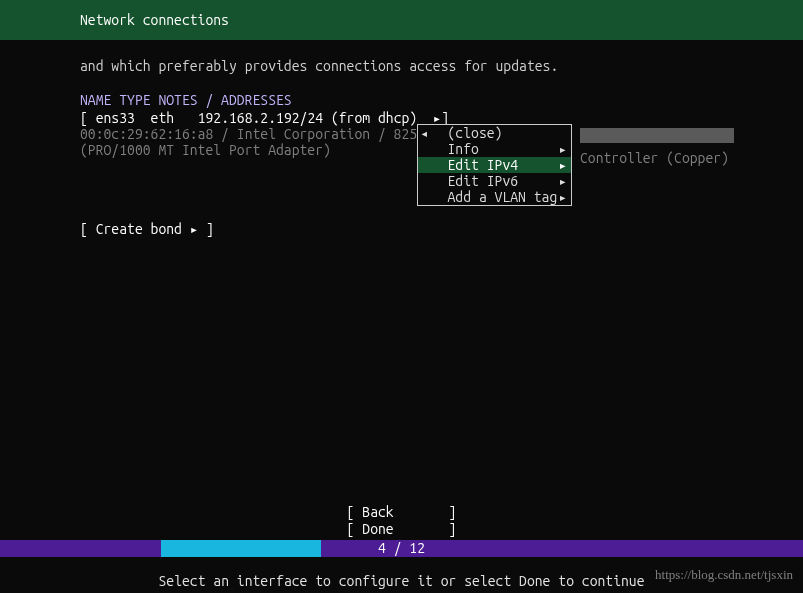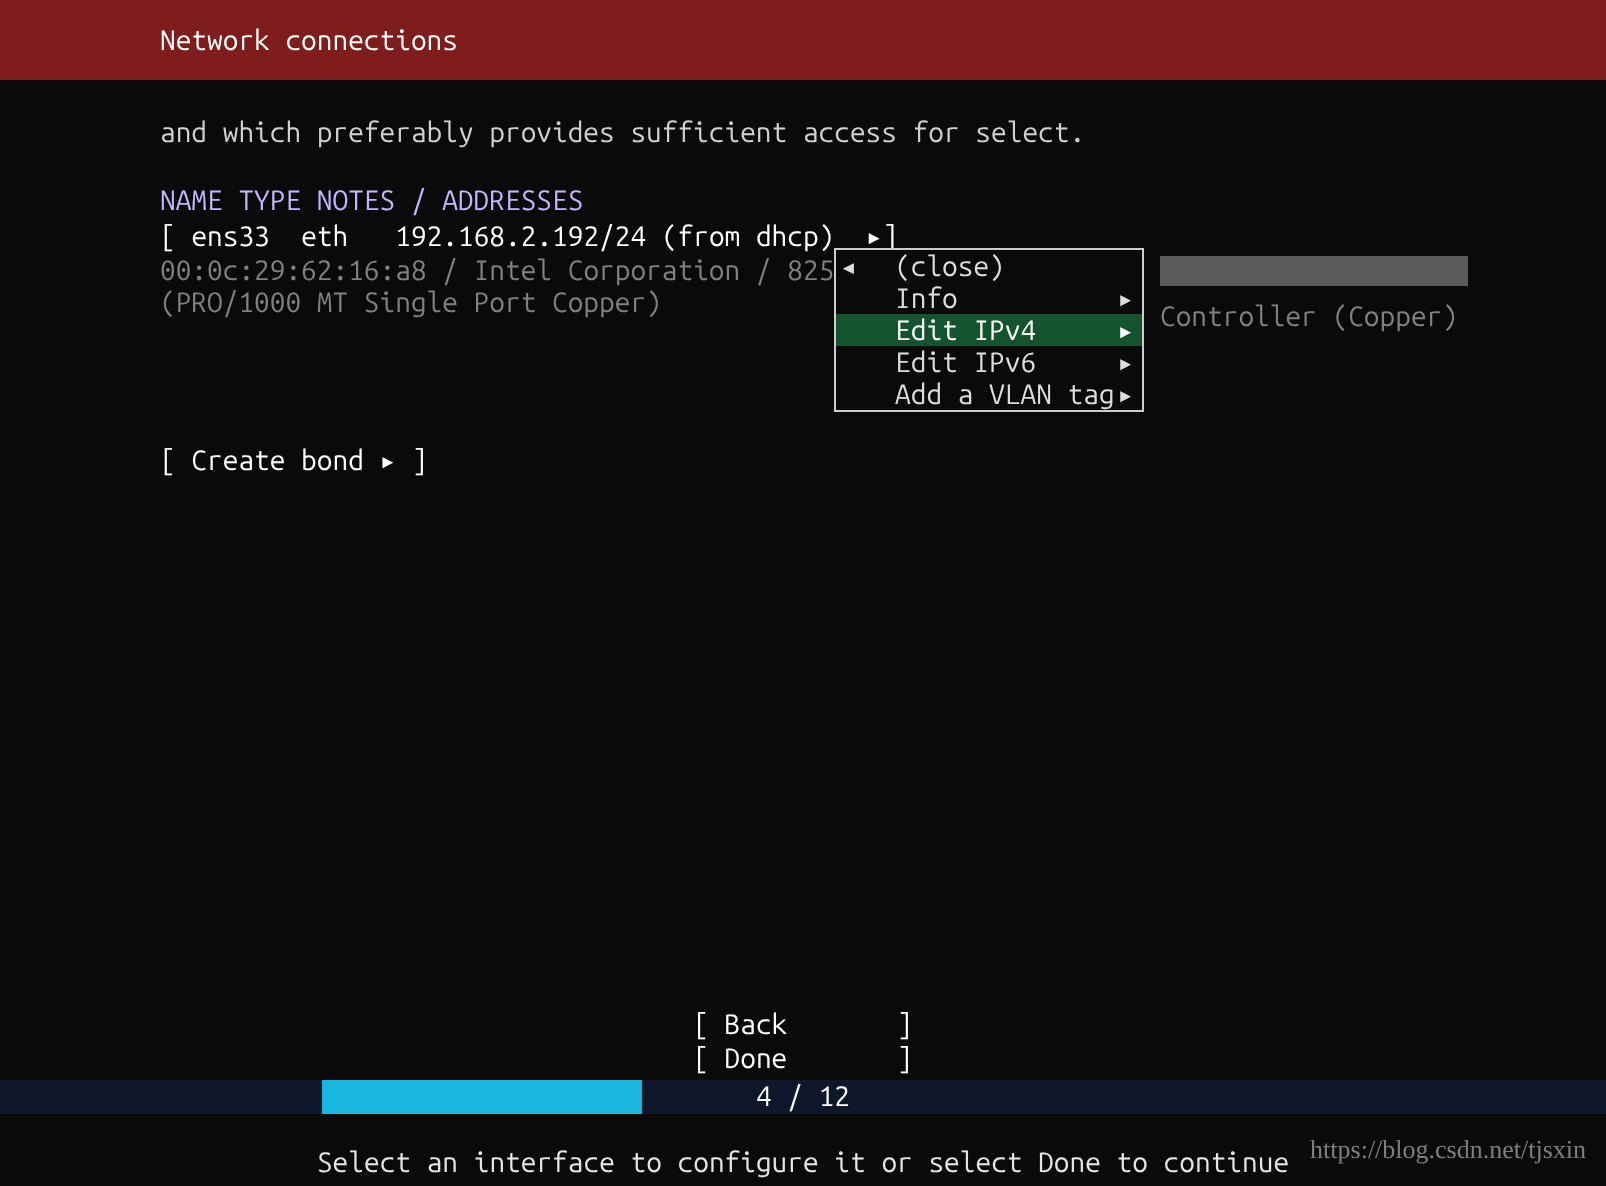--- a/index.html
+++ b/index.html
@@ -7,21 +7,21 @@
     background: #0a0a0a;
     font-family: 'Ubuntu Mono', 'DejaVu Sans Mono', Consolas, monospace;
     font-size: 14px;
     color: #b8b8b8;
     width: 803px;
     height: 593px;
     overflow: hidden;
     position: relative;
   }
   .titlebar {
-    background: #7f1d1d;
+    background: #14532d;
     color: #fff;
     padding: 12px 0 12px 80px;
     font-size: 14px;
   }
   .content {
     padding: 18px 0 0 80px;
     color: #d0d0d0;
   }
   .desc { line-height: 1.25; margin-bottom: 16px; }
   .headers { color: #c4b5fd; margin-bottom: 2px; }
@@ -76,21 +76,21 @@
     top: 504px;
     text-align: center;
     color: #fff;
   }
   .bottom-buttons div { line-height: 17px; white-space: pre; }
   .progress-row {
     position: absolute;
     left: 0; right: 0;
     top: 540px;
     height: 17px;
-    background: #0f172a;
+    background: #4c1d95;
   }
   .progress-fill {
     background: #19b6e0;
     height: 100%;
   }
   .progress-text {
     position: absolute;
     left: 0; right: 0; top: 0;
     text-align: center;
     color: #fff;
@@ -116,32 +116,32 @@
 </style>
 </head>
 <body>
 
 <div class="titlebar">
   <span>Network connections</span>
 </div>
 
 <div class="content">
   <div class="desc">
-    <div>and which preferably provides sufficient access for select.</div>
+    <div>and which preferably provides connections access for updates.</div>
   </div>
 
   <div class="headers">NAME   TYPE  NOTES / ADDRESSES</div>
 
   <div class="iface-row">
     <span class="iface-main">[ <span>ens33</span>&nbsp;&nbsp;<span>eth</span>&nbsp;&nbsp;&nbsp;<span>192.168.2.192/24 (from dhcp)</span>&nbsp;&nbsp;<span class="arrow">▸</span>]</span>
   </div>
   <div class="details-line">
     <span>00:0c:29:62:16:a8</span> / <span>Intel Corporation / 8254</span>
   </div>
-  <div class="details-line">(PRO/1000 MT Single Port Copper)</div>
+  <div class="details-line">(PRO/1000 MT Intel Port Adapter)</div>
 
   <div class="create-bond">[ Create bond ▸ ]</div>
 </div>
 
 <div class="right-block"></div>
 <div class="controller">Controller (Copper)</div>
 
 <div class="menu" id="popup-menu">
     <div class="menu-item">   (close)<span class="menu-arrow-left">◂</span></div>
     <div class="menu-item">   Info<span class="menu-arrow-right">▸</span></div>

